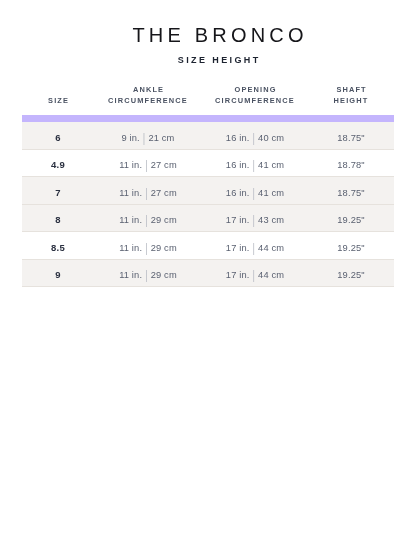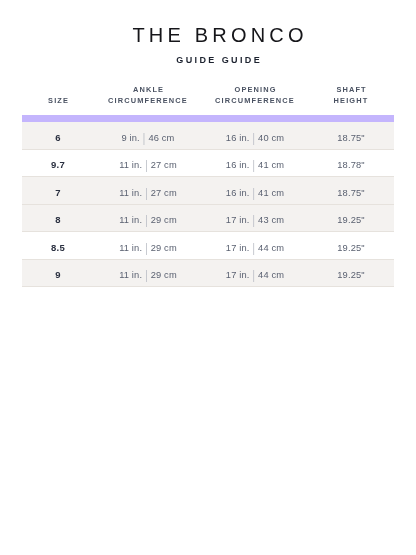--- a/index.html
+++ b/index.html
@@ -114,21 +114,21 @@
     letter-spacing: 0.15px;
   }
 </style>
 </head>
 <body>
 
 <div class="page">
 
   <div class="heading">
     <div class="title">THE BRONCO</div>
-    <div class="subtitle">GUIDE GUIDE</div>
+    <div class="subtitle">SIZE HEIGHT</div>
   </div>
 
   <div class="table-wrap">
     <table class="size-table">
       <colgroup>
         <col class="c-size">
         <col class="c-ankle">
         <col class="c-opening">
         <col class="c-shaft">
       </colgroup>
@@ -147,26 +147,26 @@
           </th>
           <th>
             <span>SHAFT</span><br>
             <span>HEIGHT</span>
           </th>
         </tr>
       </thead>
       <tbody id="table-body">
           <tr class="shaded">
             <td><span class="size-val">6</span></td>
-            <td><span class="meas"><span>9 in.</span><span class="sep">|</span><span>46 cm</span></span></td>
+            <td><span class="meas"><span>9 in.</span><span class="sep">|</span><span>21 cm</span></span></td>
             <td><span class="meas"><span>16 in.</span><span class="sep">|</span><span>40 cm</span></span></td>
             <td><span class="shaft-val">18.75"</span></td>
           </tr>
           <tr>
-            <td><span class="size-val">9.7</span></td>
+            <td><span class="size-val">4.9</span></td>
             <td><span class="meas"><span>11 in.</span><span class="sep">|</span><span>27 cm</span></span></td>
             <td><span class="meas"><span>16 in.</span><span class="sep">|</span><span>41 cm</span></span></td>
             <td><span class="shaft-val">18.78"</span></td>
           </tr>
           <tr class="shaded">
             <td><span class="size-val">7</span></td>
             <td><span class="meas"><span>11 in.</span><span class="sep">|</span><span>27 cm</span></span></td>
             <td><span class="meas"><span>16 in.</span><span class="sep">|</span><span>41 cm</span></span></td>
             <td><span class="shaft-val">18.75"</span></td>
           </tr>

